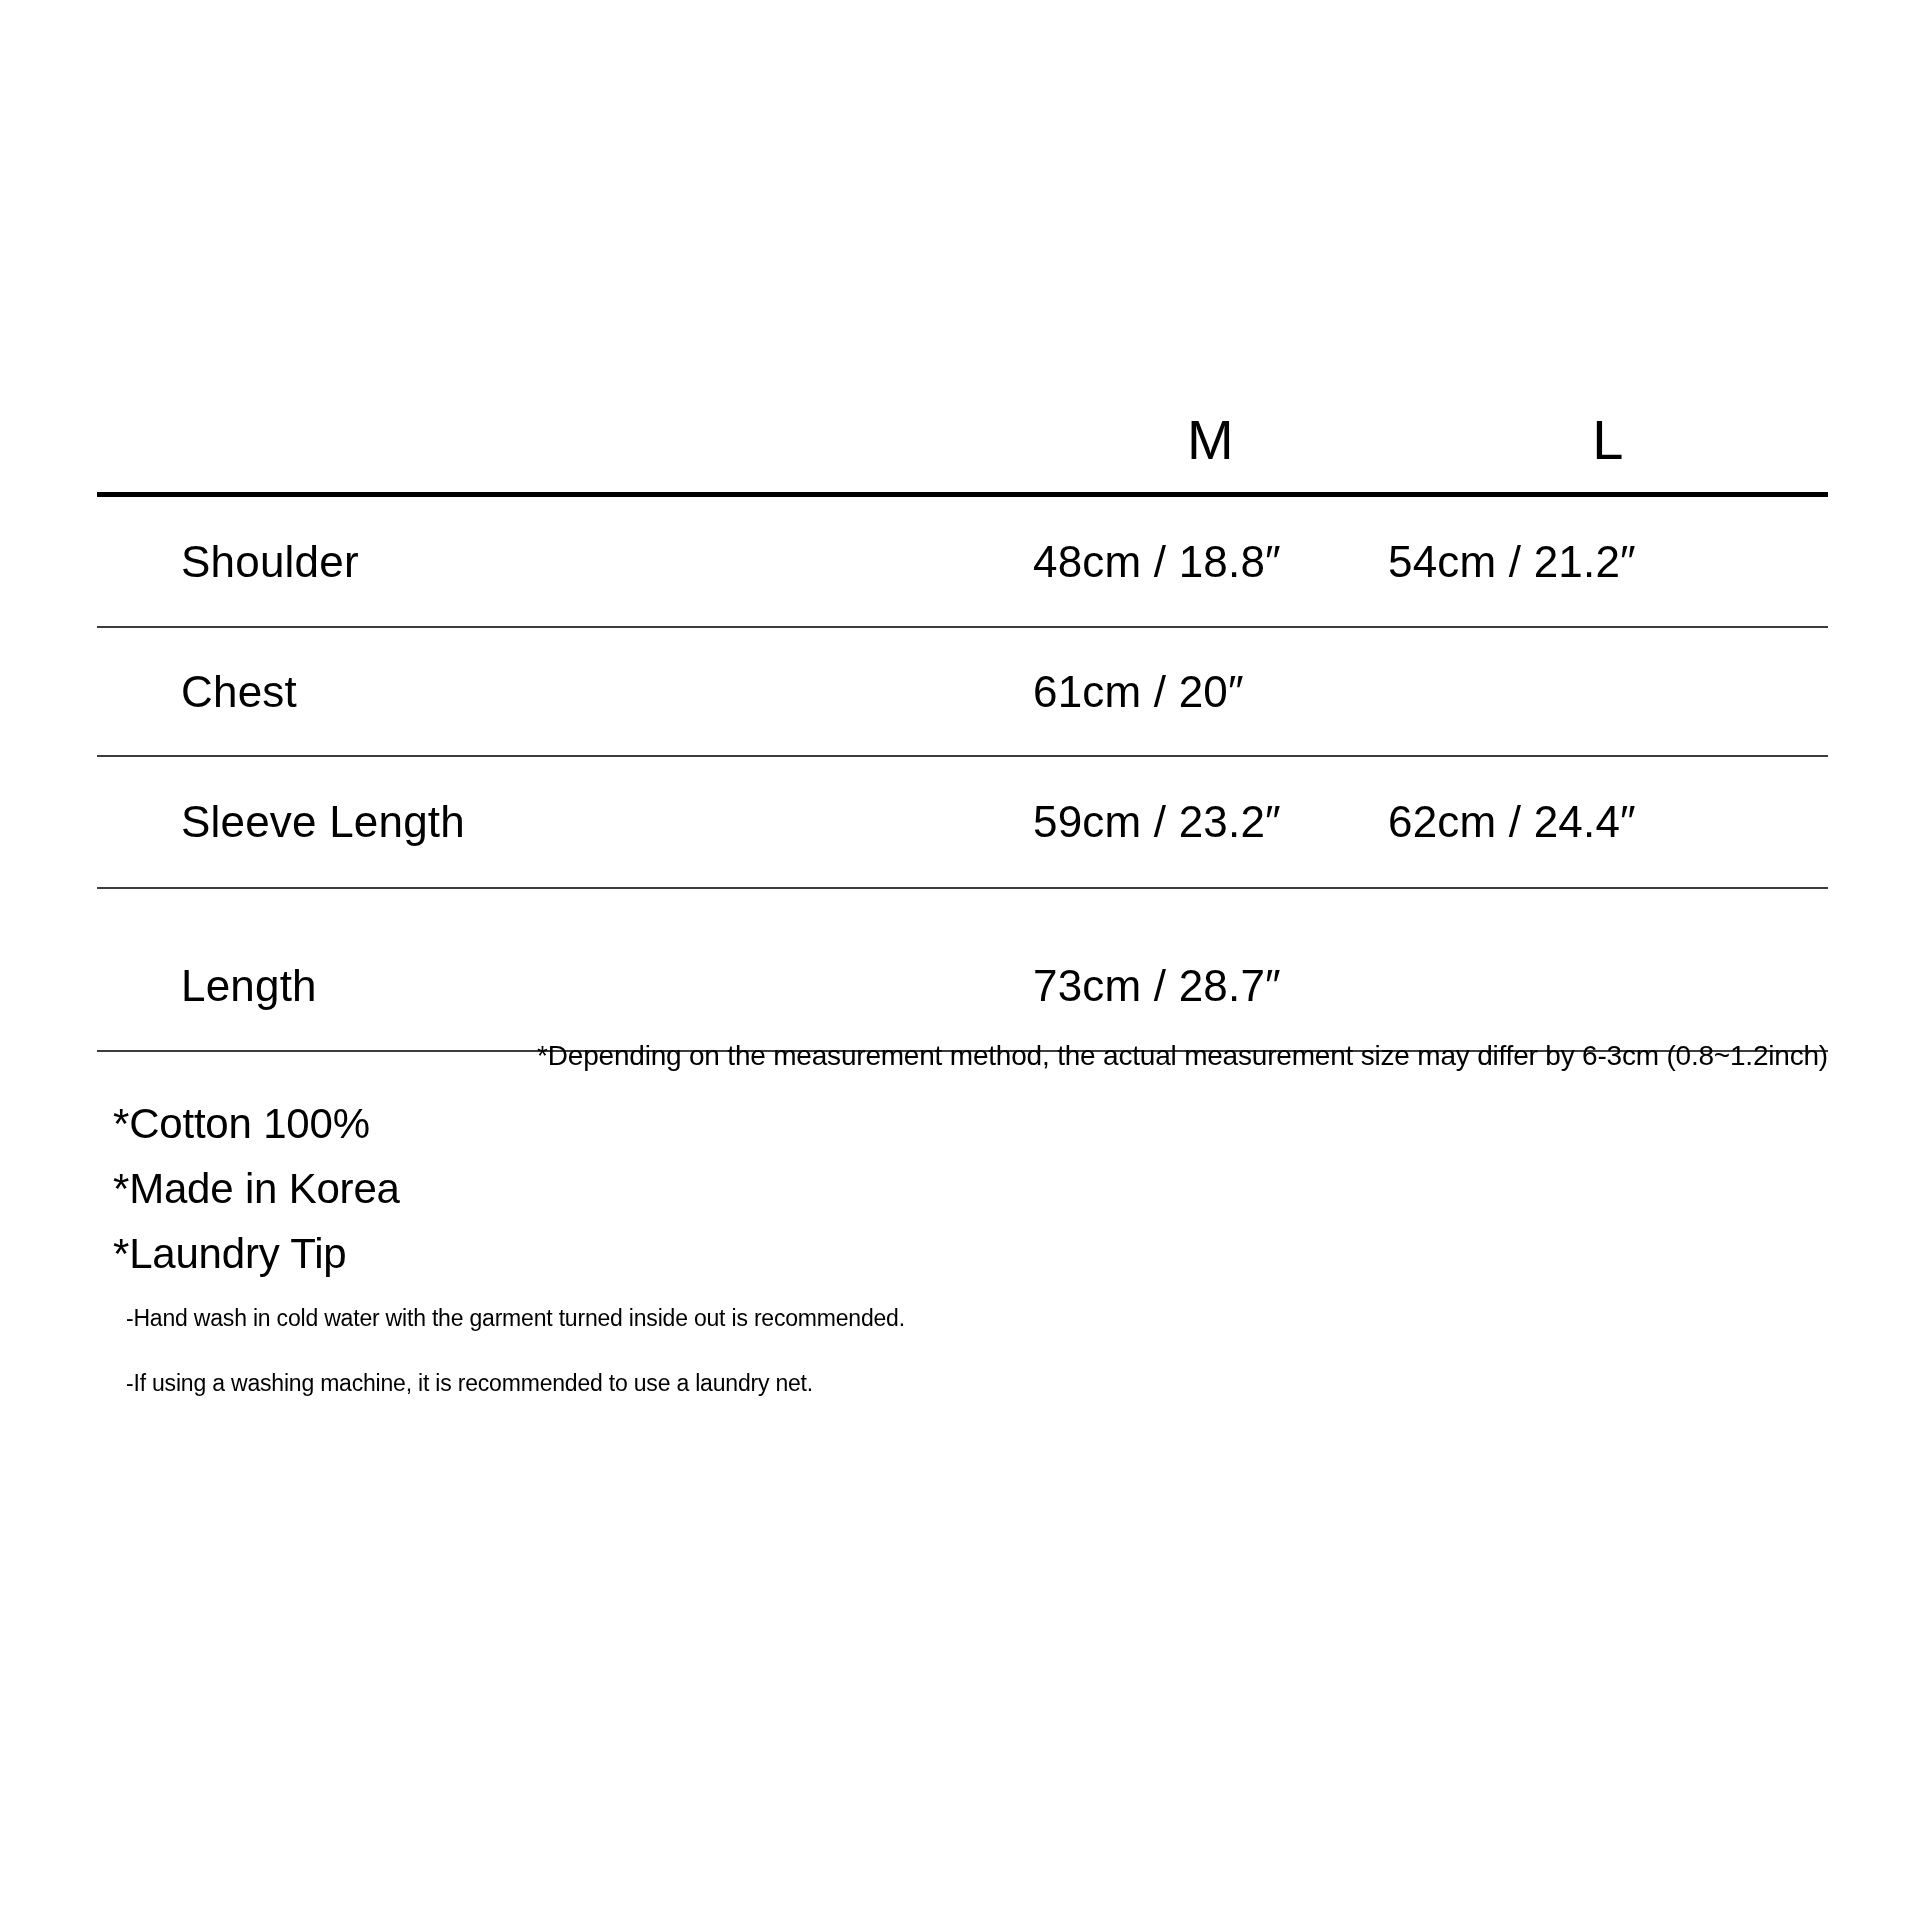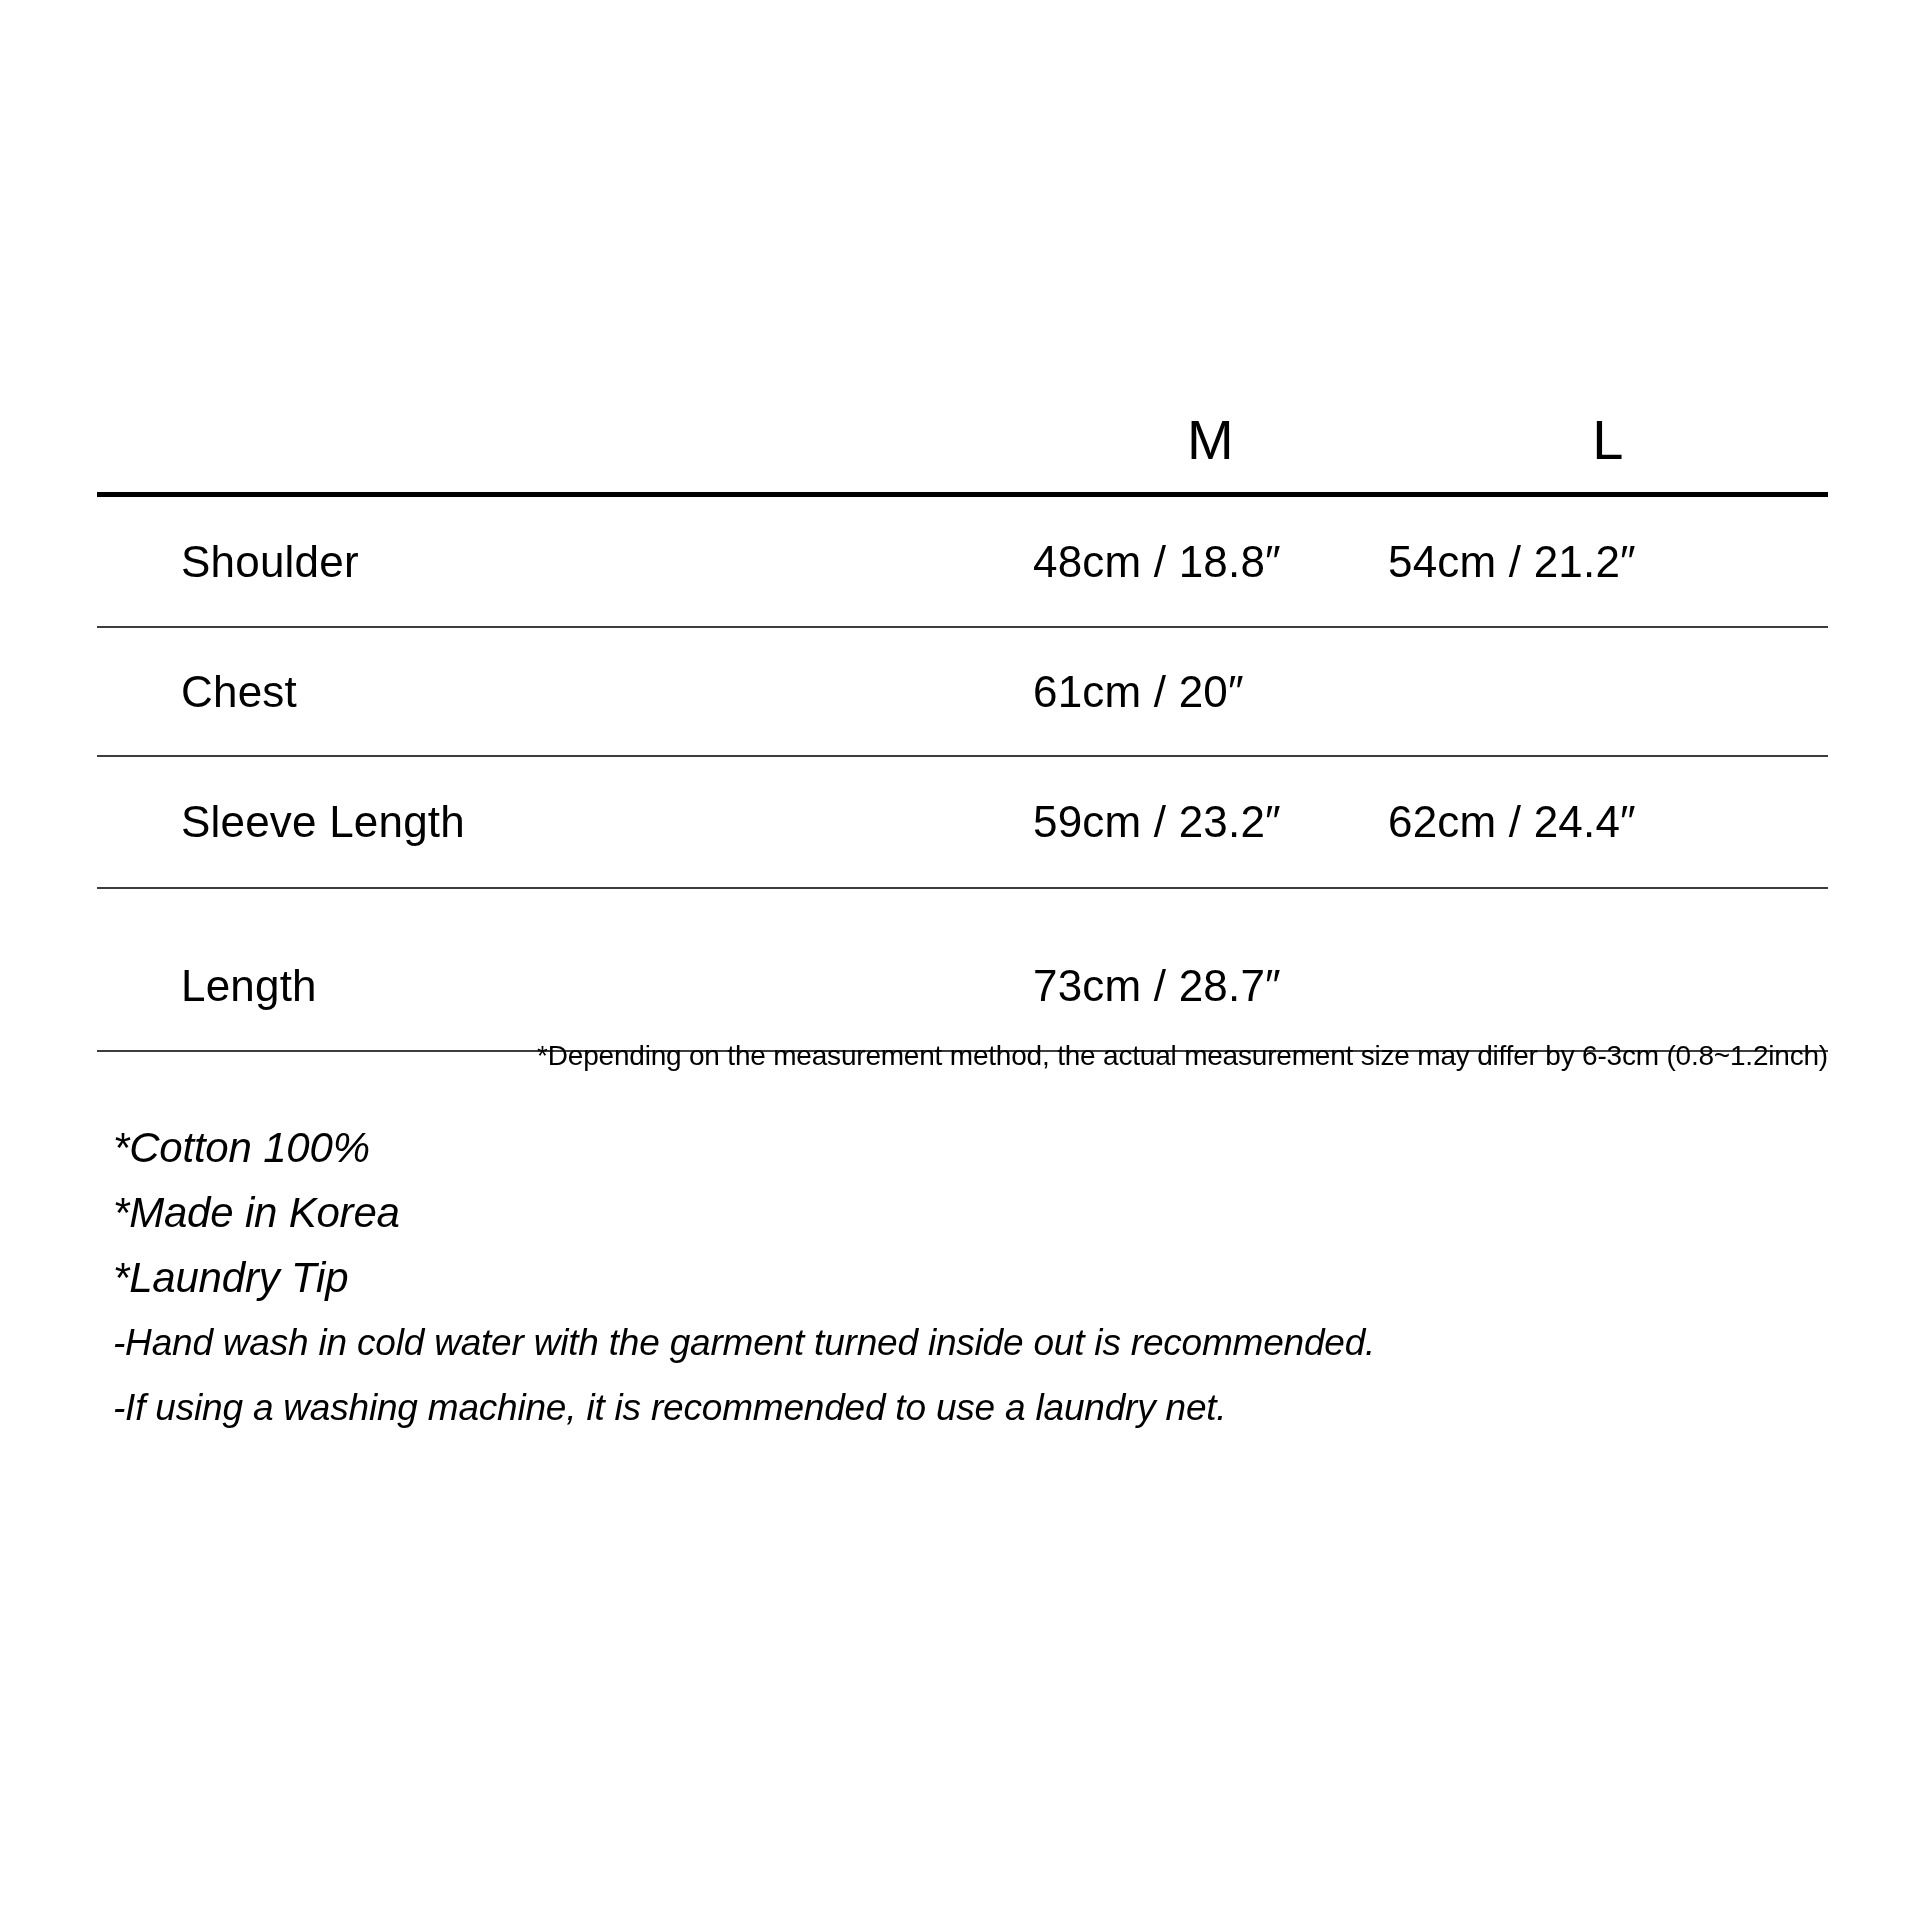--- a/index.html
+++ b/index.html
@@ -71,30 +71,29 @@
     line-height: 42px;
     letter-spacing: -0.2px;
     white-space: nowrap;
     text-align: right;
   }
 
   
   .details {
     position: absolute;
     left: 113px;
-    top: 1115px;
-    font-style: italic;
+    top: 1091px;
   }
   .detail-line {
     line-height: 65px;
     white-space: nowrap;
     letter-spacing: -0.2px;
   }
   .detail-line.big { font-size: 42px; }
-  .detail-line.small { font-size: 37px; }
+  .detail-line.small { font-size: 23px; margin-left: 13px; }
 </style>
 </head>
 <body>
 
 <div class="canvas">
 
   <div class="size-table">
 
     <div class="t-row t-header">
       <div class="col-head"></div>

